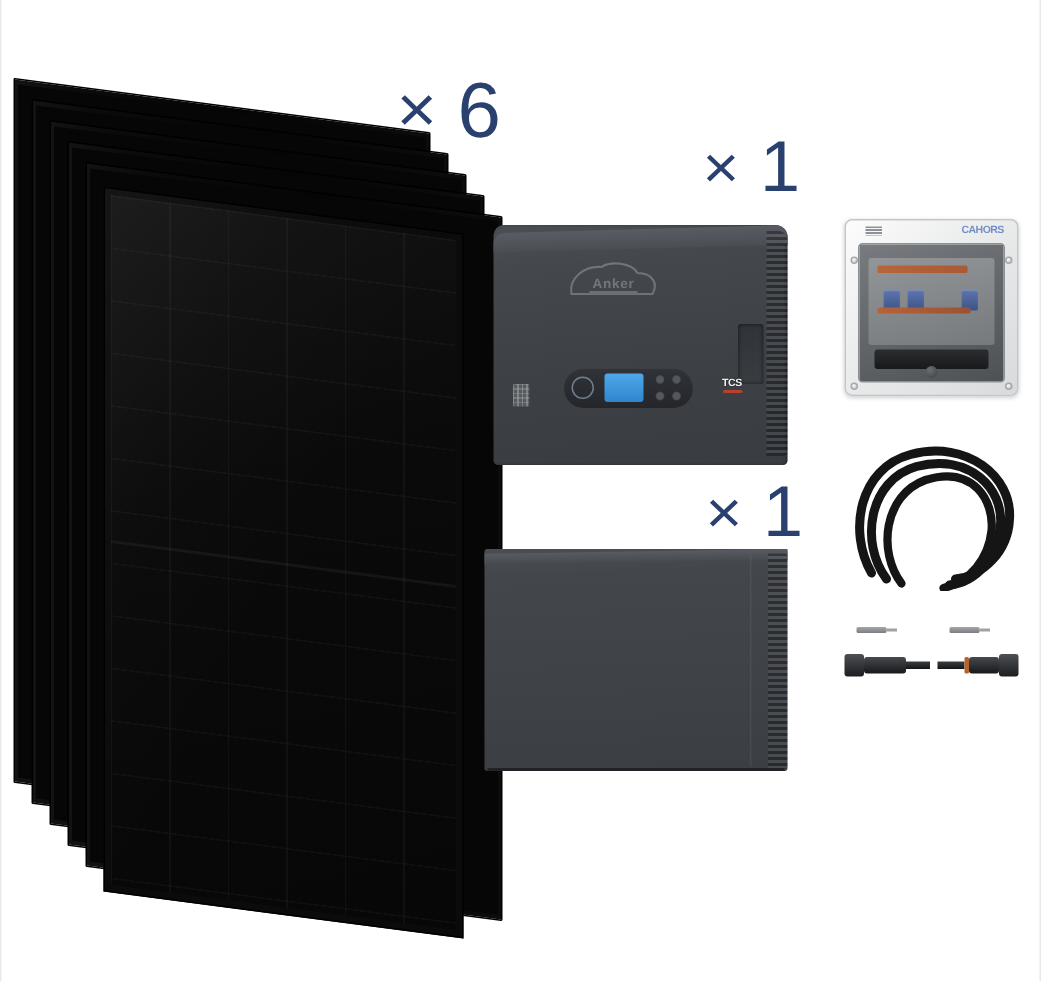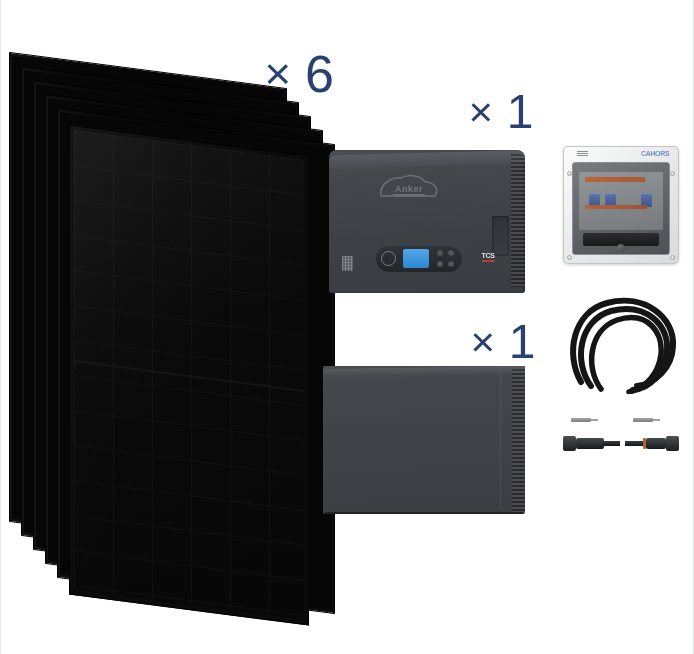--- a/index.html
+++ b/index.html
@@ -97,21 +97,21 @@
     background: linear-gradient(115deg, rgba(255,255,255,0.045) 0%, rgba(255,255,255,0.012) 28%, rgba(255,255,255,0) 52%);
     pointer-events: none;
   }
 
   
   #inverter {
     position: absolute;
     left: 328px;
     top: 150px;
     width: 196px;
-    height: 143px;
+    height: 160px;
   }
   .inv-body {
     position: absolute;
     inset: 0;
     background: linear-gradient(175deg, #4b4f54 0%, #44484d 18%, #3d4146 60%, #393d42 100%);
     border-radius: 7px 8px 3px 3px;
     box-shadow: inset -1px 0 2px rgba(0,0,0,0.35);
   }
   .inv-top {
     position: absolute;

